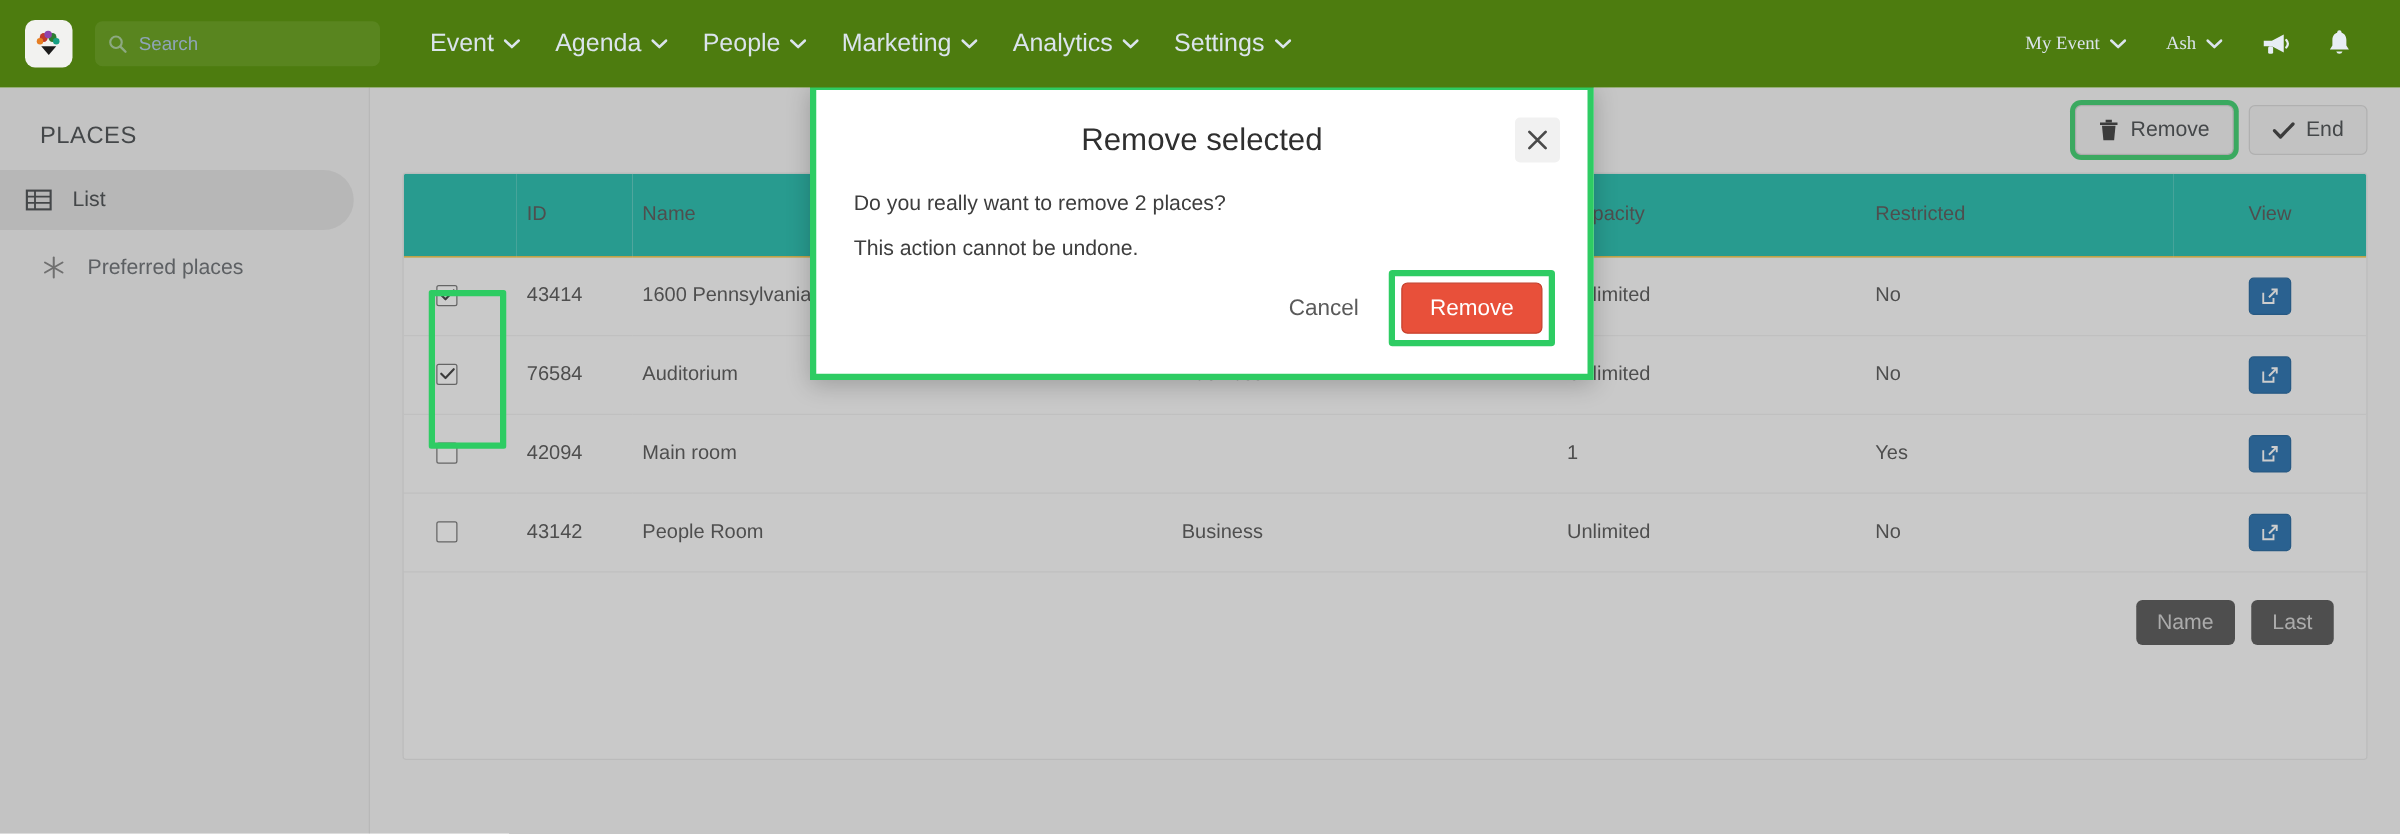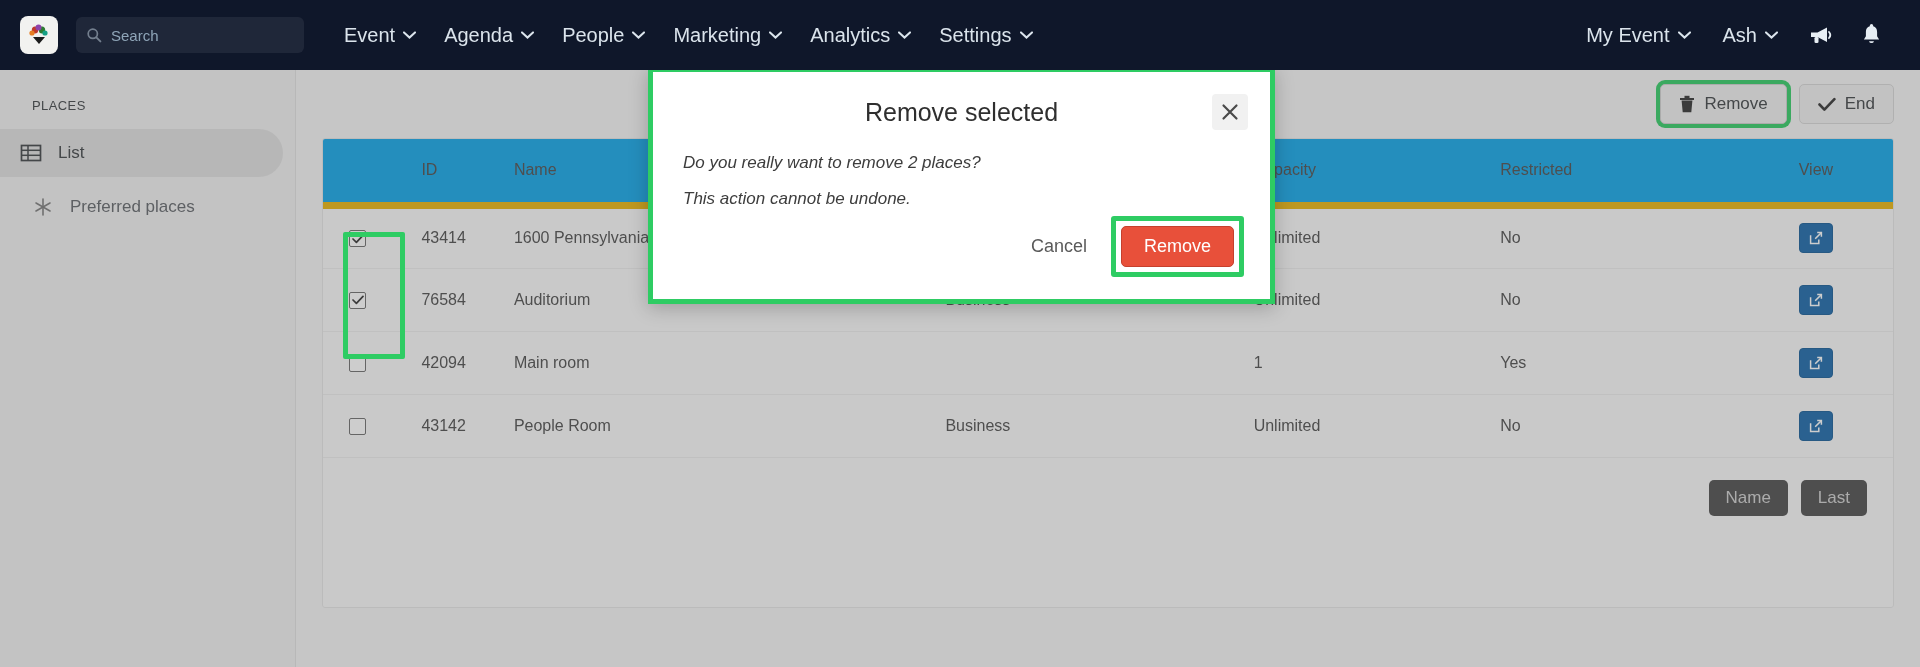--- a/index.html
+++ b/index.html
@@ -7,21 +7,21 @@
     width: 1920px; height: 667px;
     font-family: "Liberation Sans", sans-serif;
     background: #ffffff;
     overflow: hidden;
   }
   #app { position: relative; width: 1920px; height: 667px; background: #ffffff; }
 
   
   .topnav {
     position: absolute; top: 0; left: 0; width: 1920px; height: 70px;
-    background: #0f172a; display: flex; align-items: center;
+    background: #4d7c0f; display: flex; align-items: center;
     z-index: 5;
   }
   .logo {
     width: 38px; height: 38px; margin-left: 20px; border-radius: 8px;
     background: #f2f2f0; display: flex; align-items: center; justify-content: center;
     flex: 0 0 auto;
   }
   .logo svg { display: block; }
   .searchbox {
     margin-left: 18px; width: 228px; height: 36px; border-radius: 6px;
@@ -36,33 +36,33 @@
   }
   .search-input::placeholder { color: #8fa5b8; }
 
   .nav-center { display: flex; align-items: center; margin-left: 26px; }
   .nav-item {
     display: flex; align-items: center; gap: 8px;
     color: #dbe4ec; font-size: 20px; padding: 8px 14px; cursor: pointer;
     white-space: nowrap;
   }
   .nav-right { margin-left: auto; display: flex; align-items: center; padding-right: 24px; }
-  .nav-right .nav-item { font-size: 20px; padding: 8px 16px; }
+  .nav-right .nav-item { font-size: 15px; padding: 8px 16px; font-family: Liberation Serif, serif; }
   .icon-btn {
     color: #e7eef4; padding: 8px 14px; cursor: pointer; display: flex; align-items: center;
   }
   .chev { width: 13px; height: 8px; flex: 0 0 auto; }
 
   
   .sidebar {
     position: absolute; top: 70px; left: 0; width: 296px; height: 597px;
     background: #f1f1f1; border-right: 1px solid #e1e1e1;
   }
   .sidebar-title {
-    color: #3c4043; font-size: 13px; letter-spacing: .4px;
+    color: #3c4043; font-size: 19px; letter-spacing: .4px;
     padding: 28px 0 16px 32px;
   }
   .side-item {
     display: flex; align-items: center; gap: 16px;
     height: 48px; margin: 0 12px 6px 0; padding-left: 32px;
     border-radius: 0 24px 24px 0; color: #5f6368; font-size: 17px; cursor: pointer;
   }
   .side-item.active { background: #e0e0e0; color: #3c4043; padding-left: 20px; }
   .side-icon { width: 22px; height: 22px; flex: 0 0 auto; }
 
@@ -83,22 +83,22 @@
   }
   .tb-btn.hl { box-shadow: 0 0 0 4px #2ecc63; border-color: #cfcfcf; }
 
   .card {
     margin: 0 26px; background: #fafafa; border: 1px solid #e6e6e6;
     border-radius: 3px; height: 470px; overflow: hidden;
   }
   table { width: 100%; border-collapse: collapse; table-layout: fixed; }
   th {
     text-align: left; font-weight: normal; color: #4a4a4a; font-size: 16px;
-    height: 66px; padding: 0 8px; border-bottom: 7px solid #eab308;
-    background: #0ea5e9;
+    height: 66px; padding: 0 8px; border-bottom: 1px solid #eab308;
+    background: #14b8a6;
   }
   td {
     color: #4a4a4a; font-size: 16px; height: 63px; padding: 1px 8px;
     border-bottom: 1px solid #ececec; background: #fafafa;
   }
   .col-cb { width: 88px; padding-left: 26px; }
   .col-id { width: 90px; }
   .col-name { width: 420px; }
   .col-type { width: 300px; }
   .col-cap { width: 240px; }
@@ -148,21 +148,21 @@
     box-shadow: 0 4px 18px rgba(0,0,0,.22);
   }
   .modal { position: relative; width: 100%; height: 100%; padding: 26px 30px 0 30px; }
   .modal-title { font-size: 25px; color: #2f2f2f; font-weight: normal; text-align: center; }
   .modal-close {
     position: absolute; right: 22px; top: 22px; width: 36px; height: 36px;
     background: #f1f1f1; border-radius: 4px; border: 0; cursor: pointer;
     display: flex; align-items: center; justify-content: center;
   }
   .modal-body { margin-top: 26px; }
-  .modal-line { font-size: 17px; color: #3d3d3d; margin-bottom: 16px; font-style: italic; }
+  .modal-line { font-size: 17px; color: #3d3d3d; margin-bottom: 16px; }
   .modal-actions {
     position: absolute; right: 26px; bottom: 22px;
     display: flex; align-items: center; gap: 10px;
   }
   .btn-cancel {
     background: transparent; border: 0; color: #5a5a5a; font-size: 18px;
     cursor: pointer; padding: 8px 14px; font-family: "Liberation Sans", sans-serif;
   }
   .btn-remove-wrap { padding: 5px; border: 5px solid #2ecc63; border-radius: 3px; background:#fff; }
   .btn-remove {

